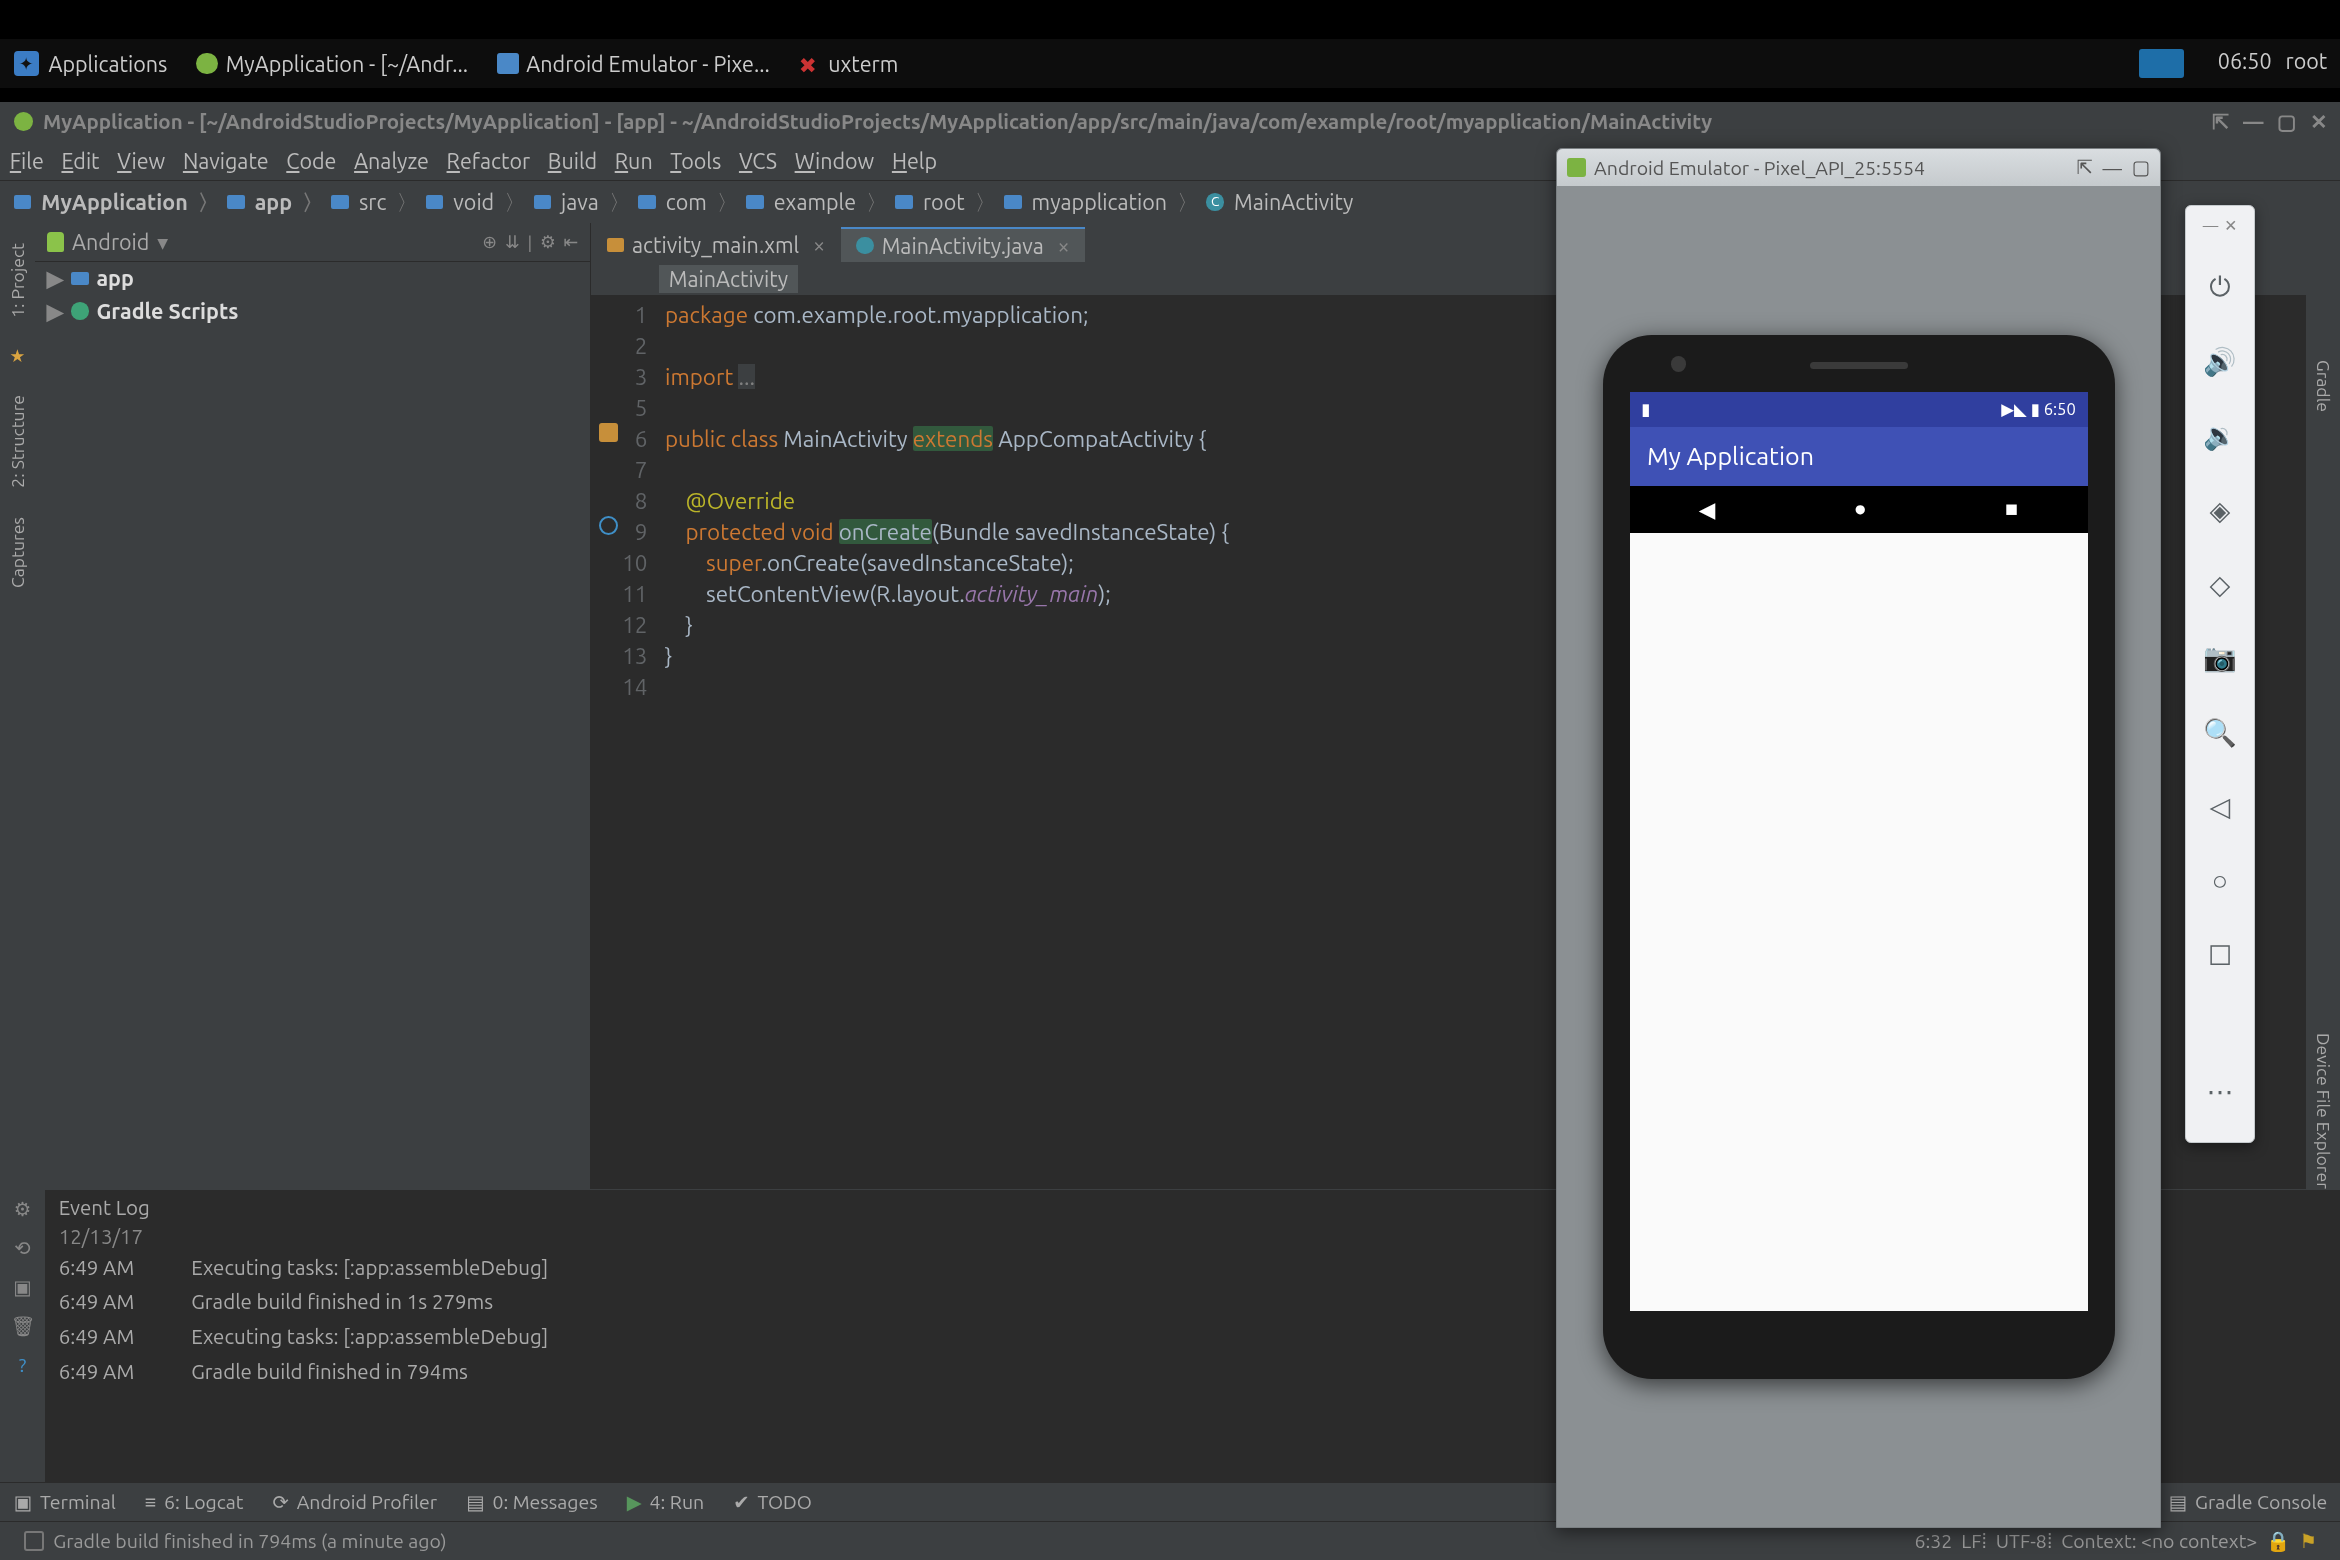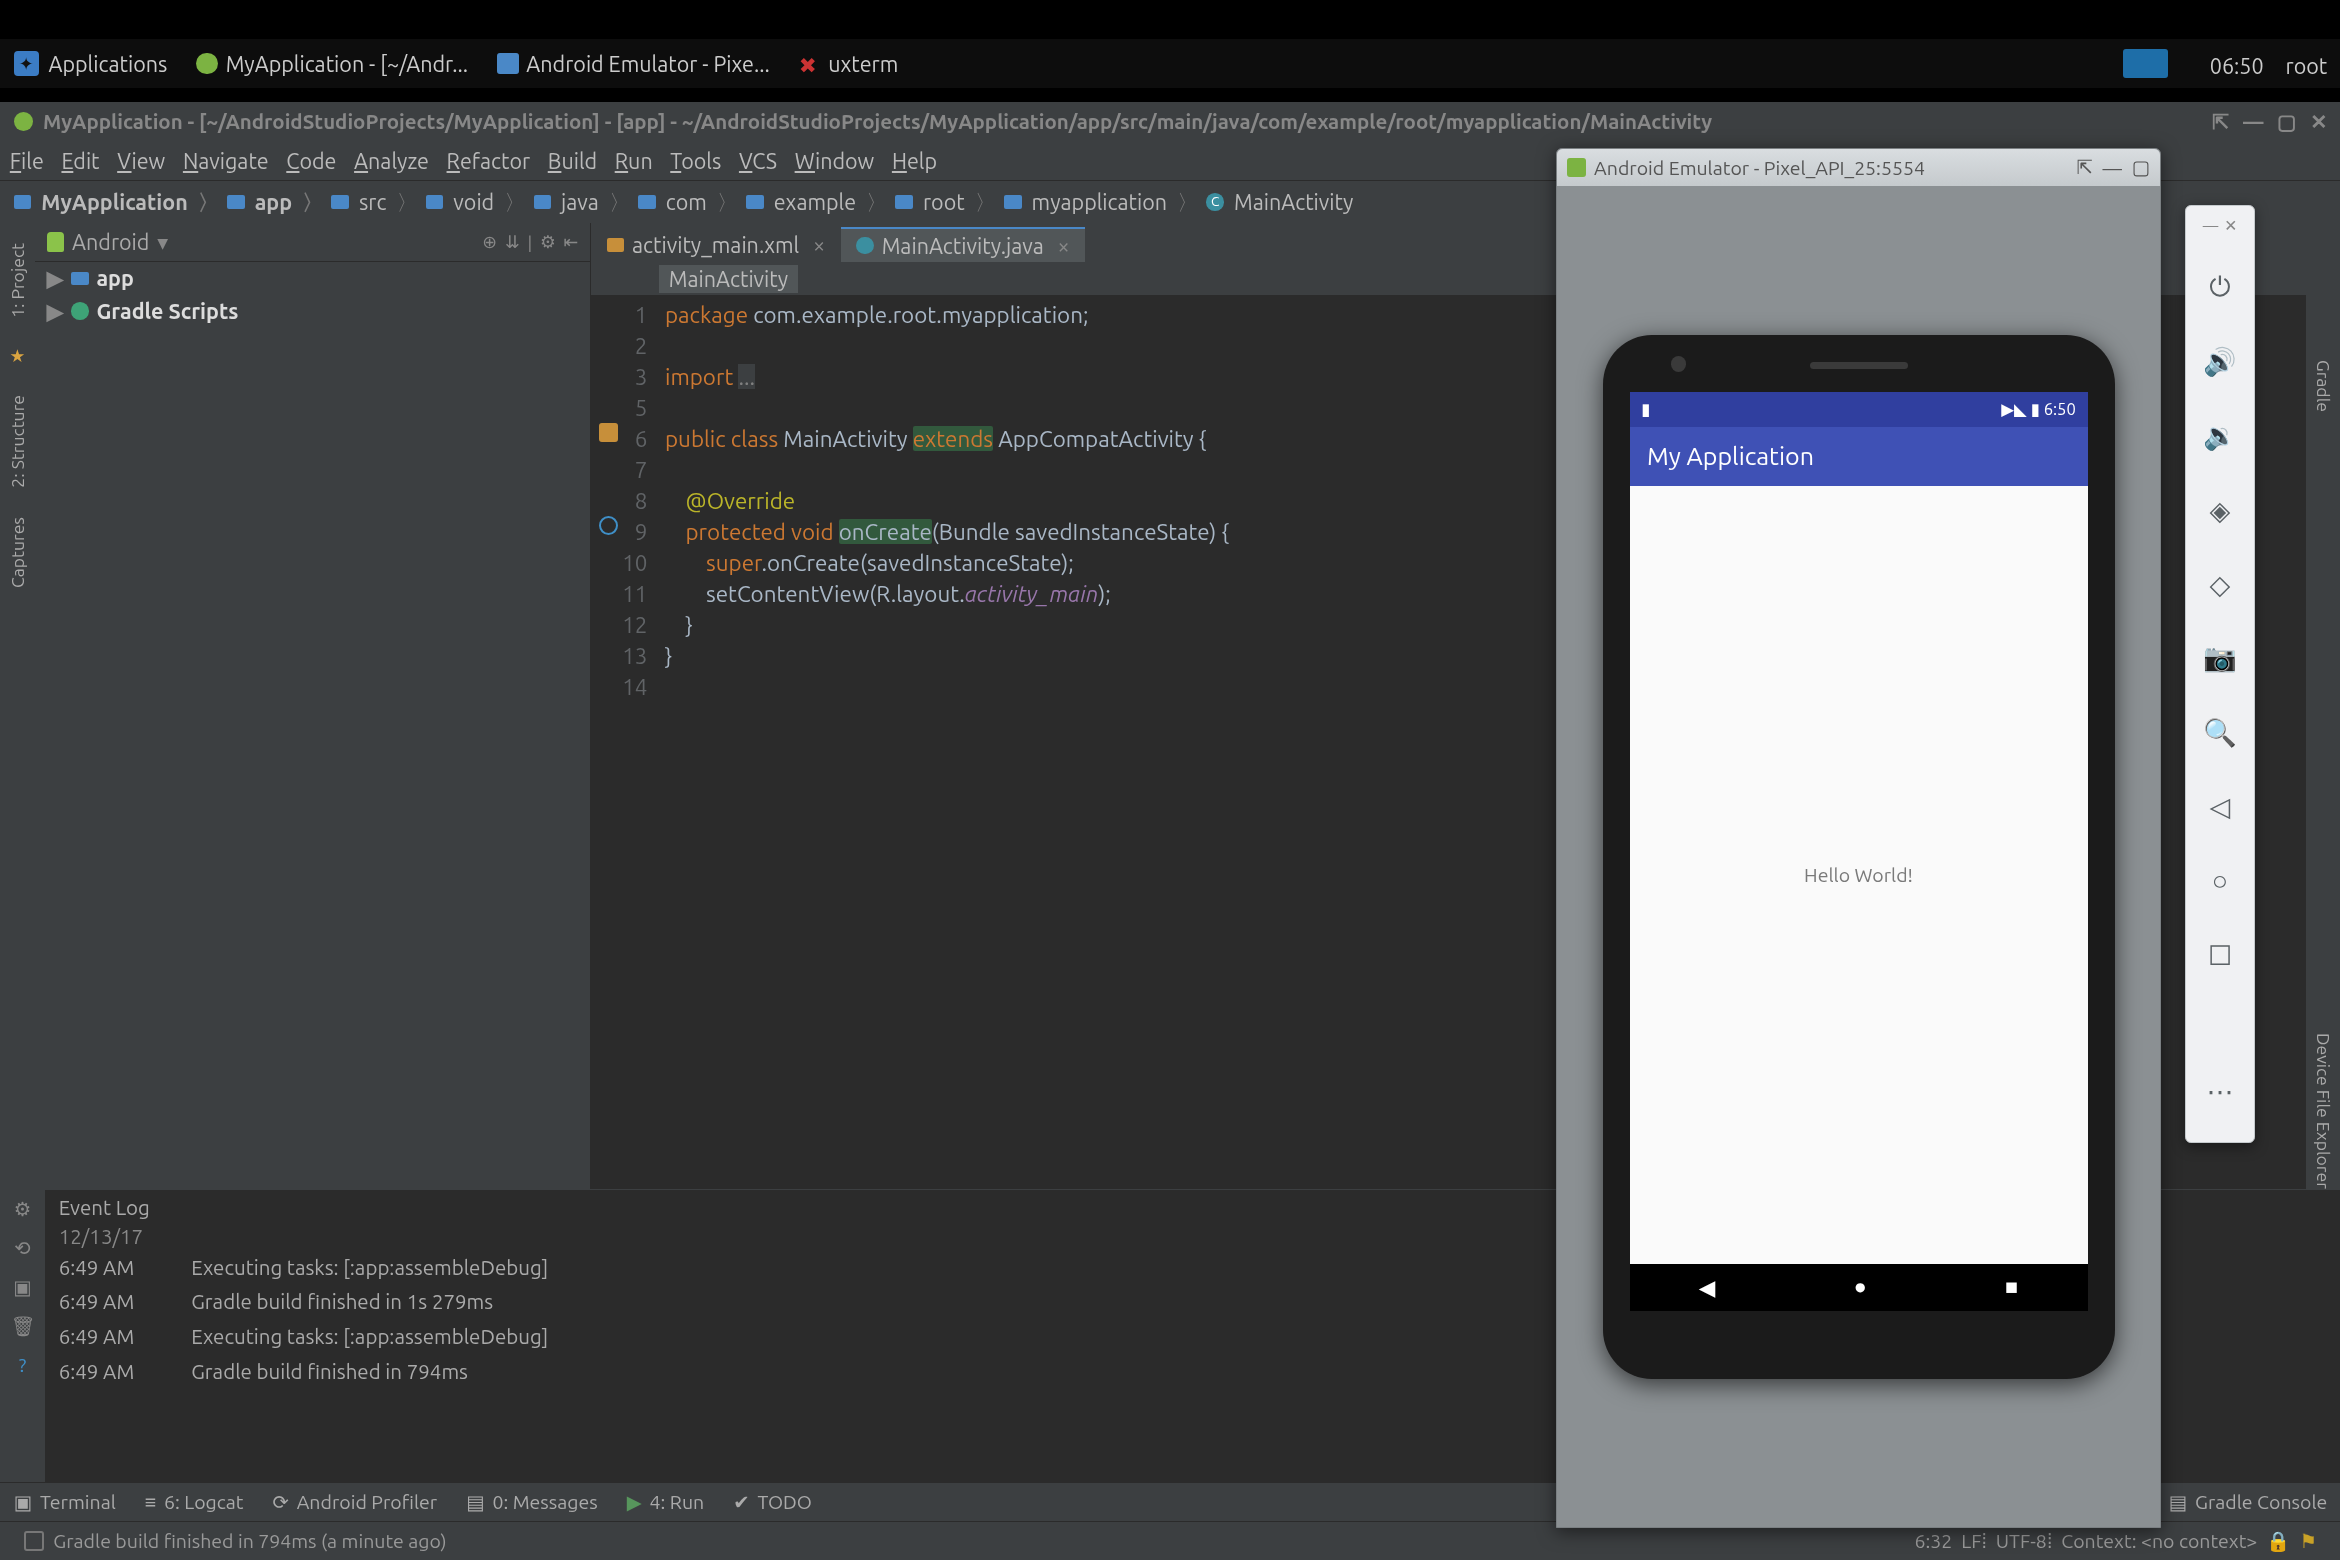--- a/index.html
+++ b/index.html
@@ -5,21 +5,21 @@
 * { margin:0; padding:0; box-sizing:border-box; font-family:"Segoe UI",Ubuntu,sans-serif; }
 body { background:#000; width:2341px; height:1560px; overflow:hidden; font-size:21.5px; color:#a9b7c6; }
 .viewport { position:relative; width:2341px; height:1560px; }
 
 
 .sysbar { position:absolute; top:39px; left:0; right:0; height:49px; background:#0d0d0d; display:flex; align-items:center; padding:0 13.7px; color:#ccc; }
 .sysbar .app-ico { width:25px; height:25px; background:#3b7cc4; border-radius:3.9px; margin-right:9.8px; display:flex; align-items:center; justify-content:center; font-size:17.6px; color:#111; }
 .sysbar .task { margin-right:29px; display:flex; align-items:center; gap:7.8px; }
 .sysbar .task .glyph { width:21.5px; height:21.5px; display:inline-block; }
 .sysbar .spacer { flex:1; }
-.sysbar .tray { display:flex; align-items:flex-end; gap:22px; }
+.sysbar .tray { display:flex; align-items:flex-start; gap:14px; }
 .sysbar .tray-tile { width:45px; height:29px; background:#1e6ea8; border-radius:2.9px; }
 .sysbar .clock { color:#ccc; margin-left:19.5px; }
 
 
 .ide { position:absolute; top:102px; left:0; right:0; bottom:0; background:#2b2b2b; display:flex; flex-direction:column; }
 .ide-title { height:39px; background:#3c3f41; color:#888; display:flex; align-items:center; padding:0 13.7px; font-size:20.5px;font-weight:bold; }
 .ide-title .t-ico { width:19.5px; height:19.5px; border-radius:50%; background:#7cb342; margin-right:9.8px; }
 .ide-title .spacer { flex:1; }
 .ide-title .winctl { margin-left:13.7px; color:#888; }
 
@@ -379,23 +379,20 @@
           <div class="sbar">
             <span>▮</span>
             <div class="spacer"></div>
             <span>▶◣</span>&nbsp;
             <span>▮</span>&nbsp;
             <span>6:50</span>
           </div>
           <div class="appbar">
             <span>My Application</span>
           </div>
-          <div class="appbody">
-            <span>Hello World!</span>
-          </div>
           <div class="navbar">
             <span class="nbtn">◀</span>
             <span class="nbtn">●</span>
             <span class="nbtn">■</span>
           </div>
         </div>
       </div>
     </div>
   </div>
 

